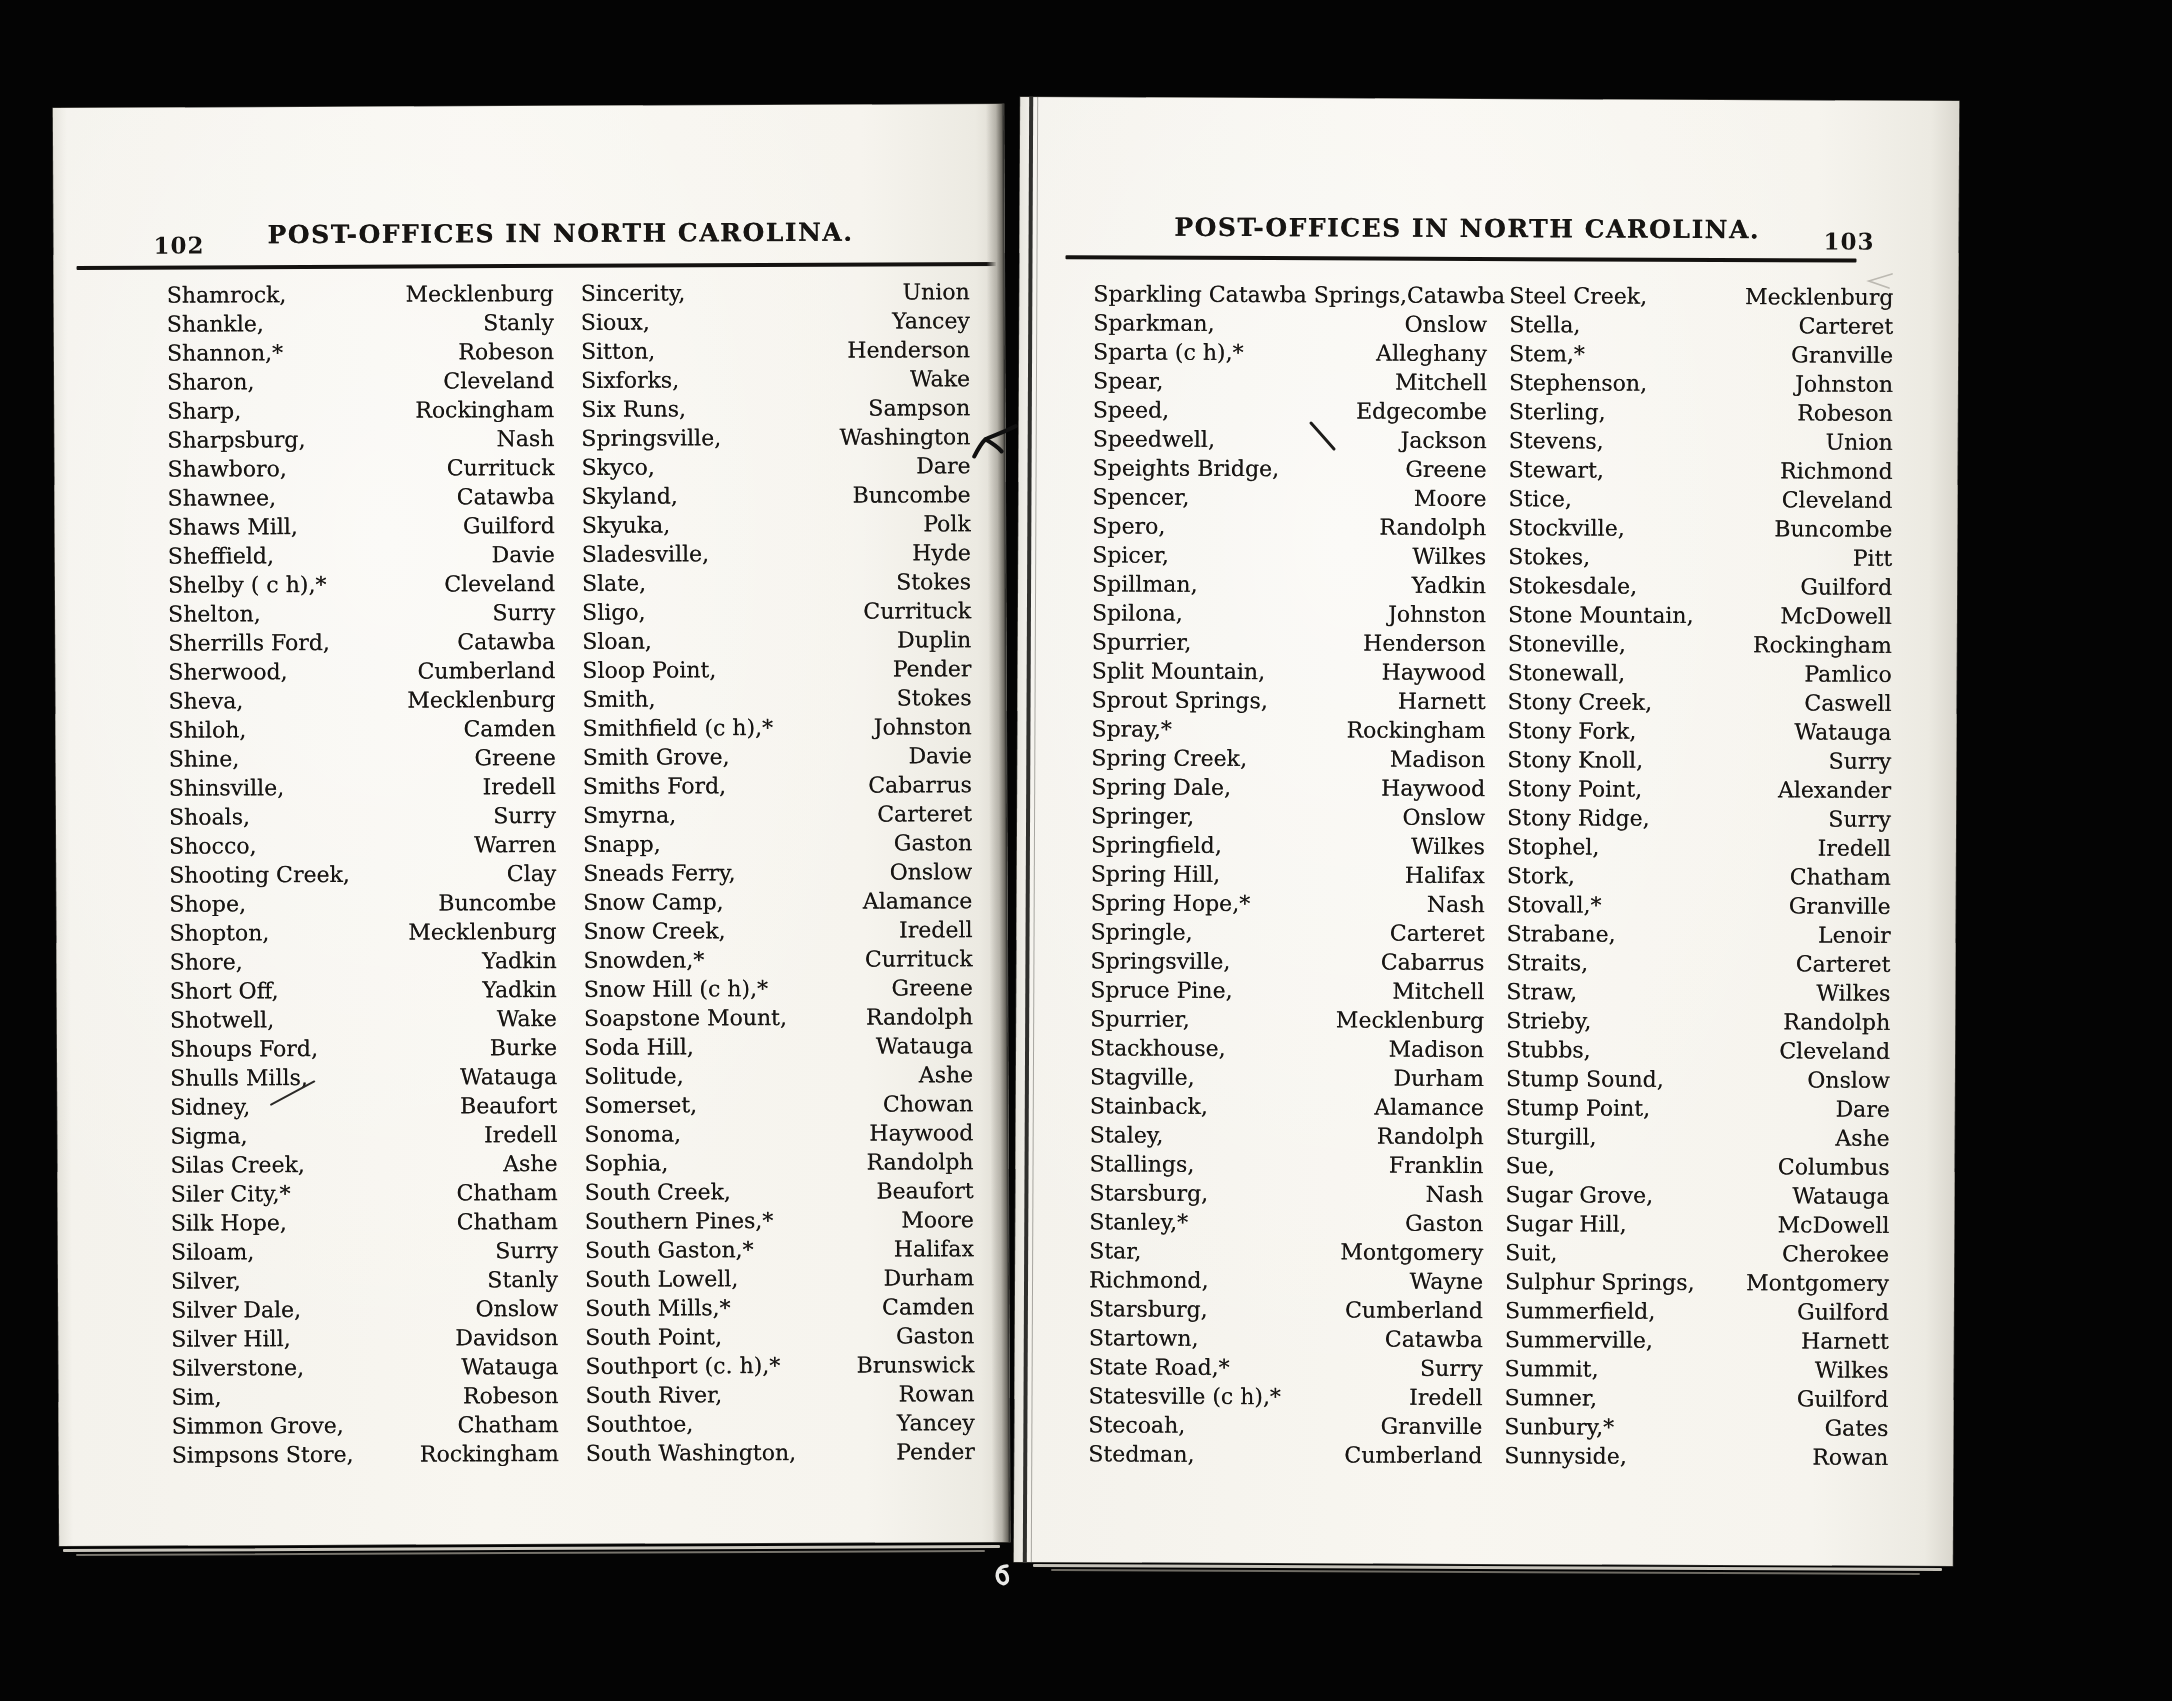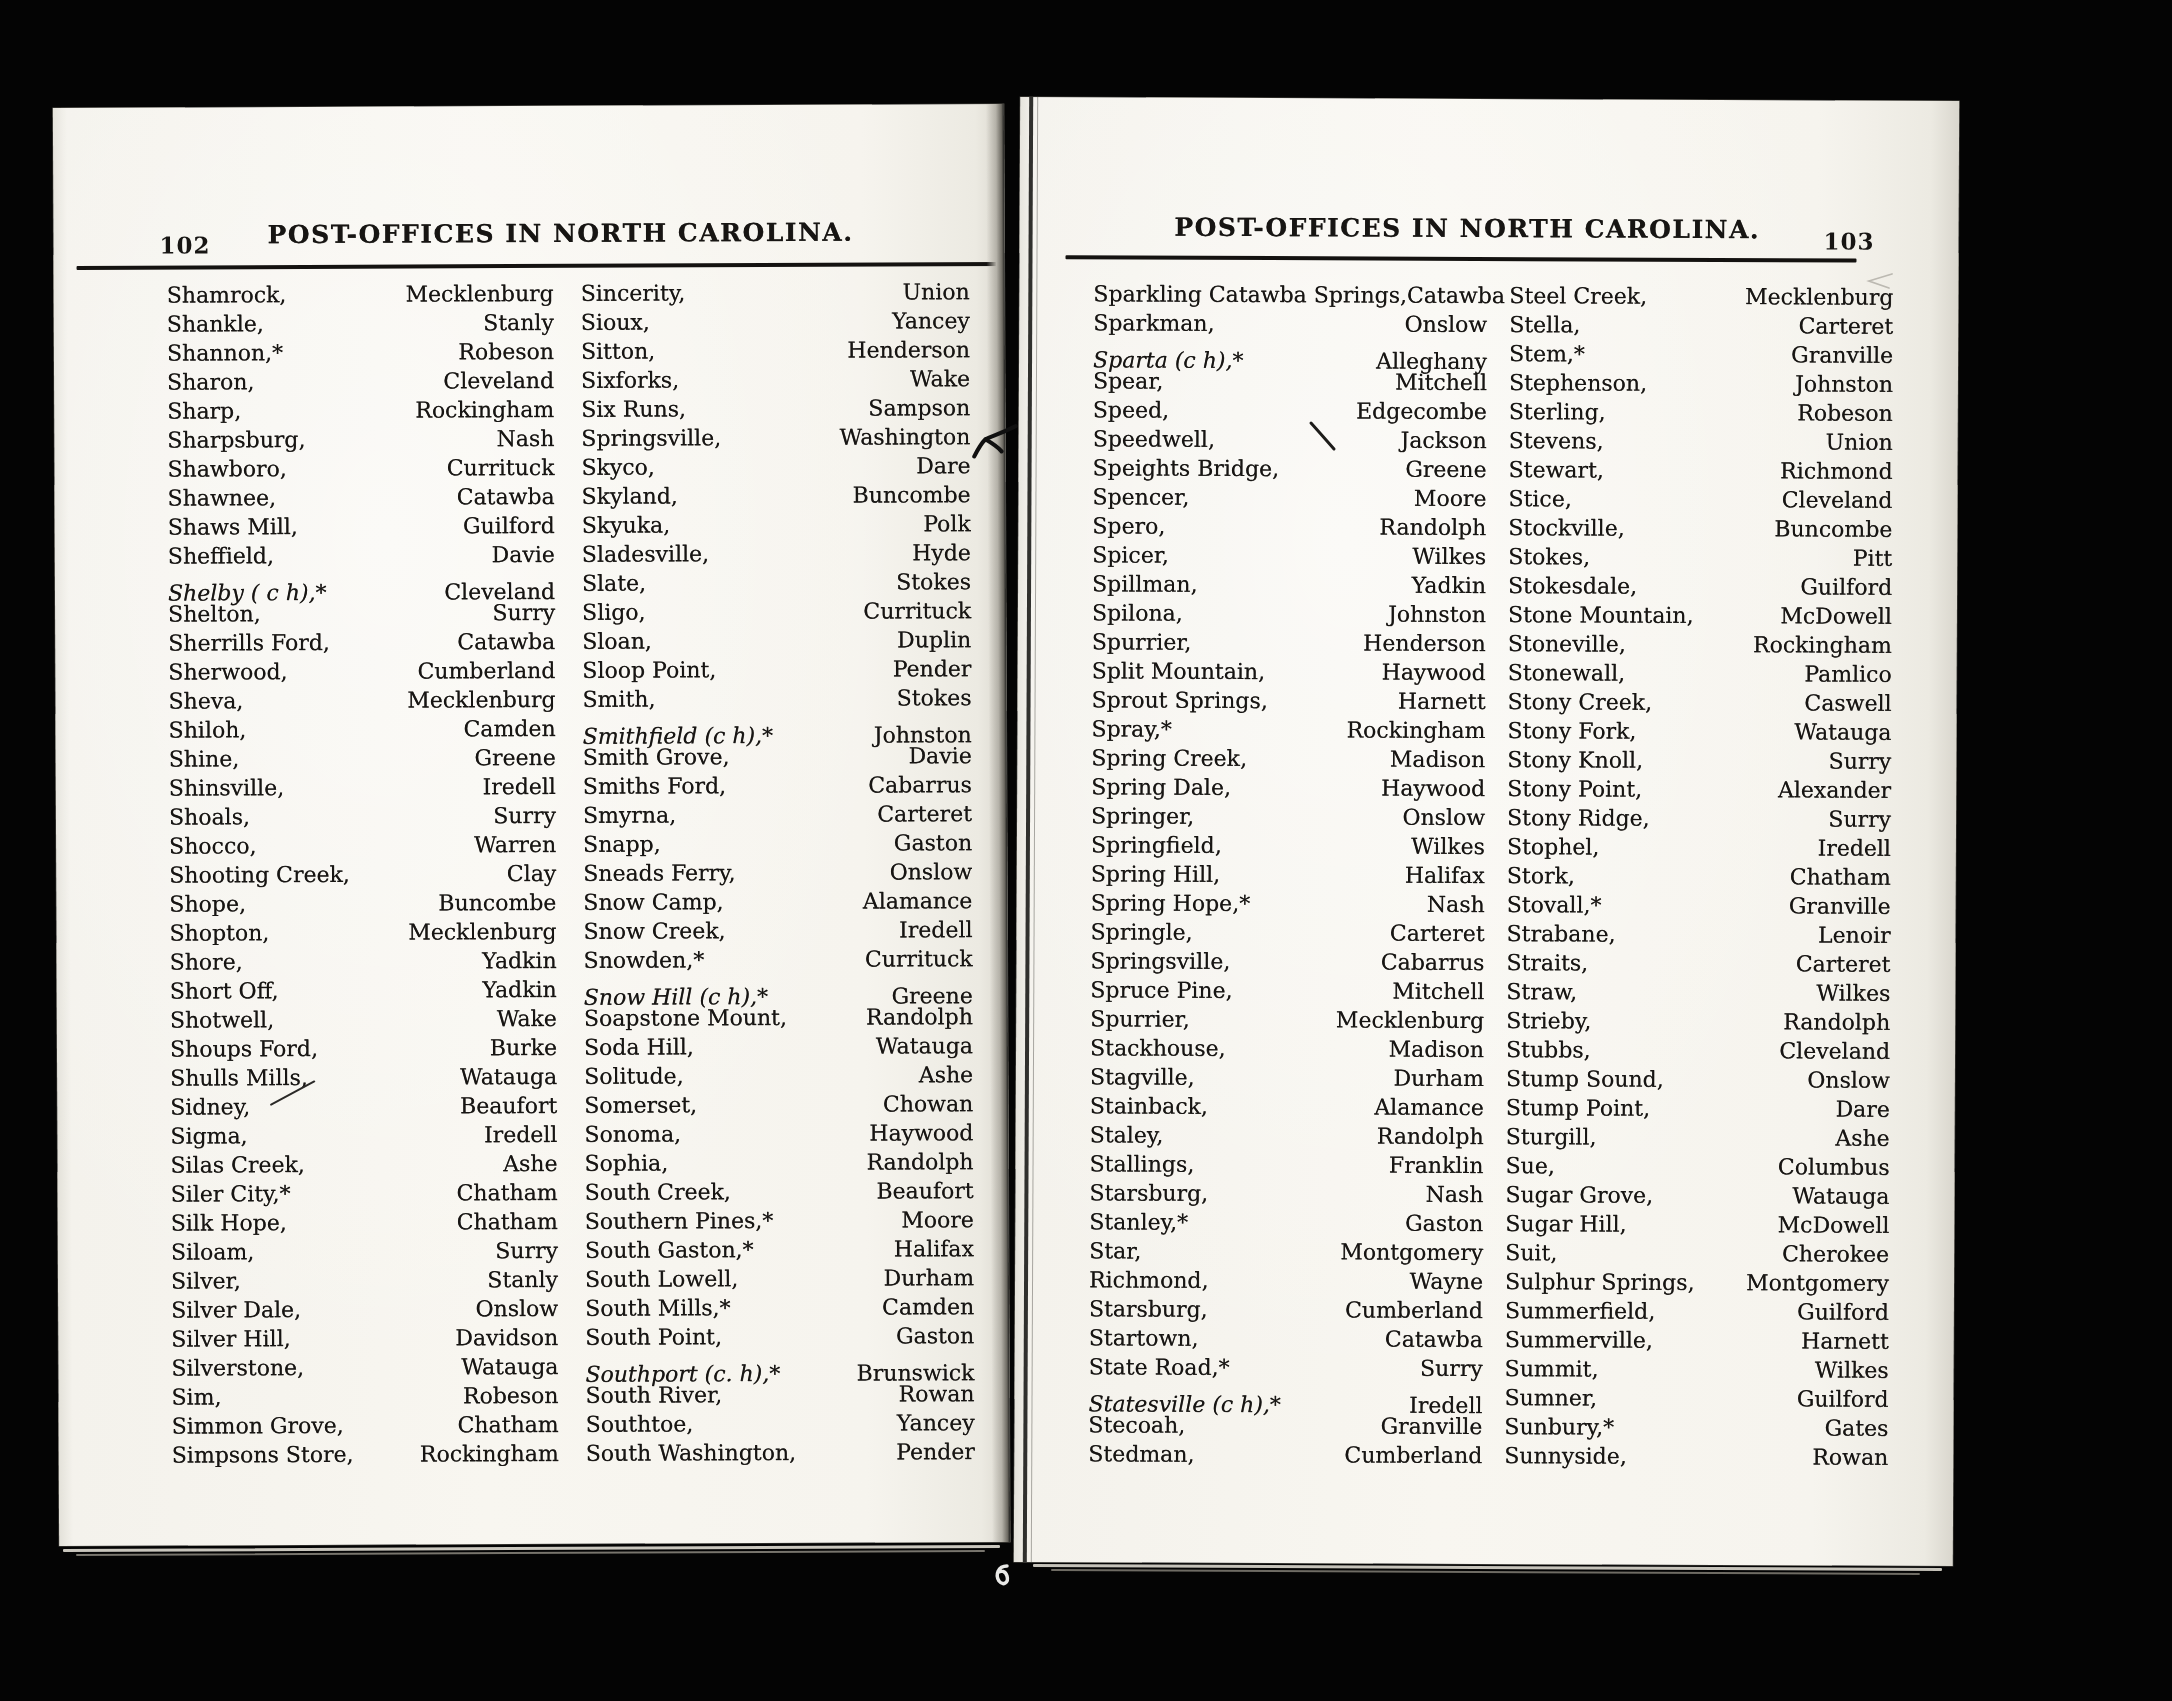--- a/index.html
+++ b/index.html
@@ -19,26 +19,26 @@
         background:#4a4843;opacity:.45;}
   .pagenum{position:absolute;font-size:23px;font-weight:bold;letter-spacing:1px;}
   .header{position:absolute;font-size:25px;font-weight:bold;letter-spacing:1.5px;text-align:center;
           white-space:nowrap;text-shadow:0.3px 0.2px 0.3px rgba(20,18,16,.7);}
   .rule{position:absolute;height:4px;background:#141210;border-radius:1px;}
   .col{position:absolute;}
   .row{display:flex;justify-content:space-between;align-items:baseline;white-space:nowrap;}
   .page.left .row{height:29px;line-height:29px;}
   .page.right .row{height:29px;line-height:29px;}
   .nm,.ct{font-size:22px;text-shadow:0.2px 0.2px 0.3px rgba(22,19,16,.72);}
-  .it{font-style:italic;margin-top:8px;}
+  .it{}
   .l-col1{left:113px;top:173px;width:387px;}
   .l-col2{left:527px;top:173px;width:389px;}
   .r-col1{left:74px;top:182px;width:394px;}
   .r-col2{left:490px;top:182px;width:384px;}
-  .l-pagenum{left:106px;top:124px;}
+  .l-pagenum{left:100px;top:124px;}
   .l-header{left:141px;top:113px;width:732px;}
   .l-rule{left:23px;top:158px;width:927px;}
   .r-pagenum{left:804px;top:127px;}
   .r-header{left:61px;top:115px;width:773px;}
   .r-rule{left:46px;top:158px;width:791px;}
   .mark{position:absolute;}
   .stackline{position:absolute;border-radius:1px;}
 </style>
 </head>
 <body>

